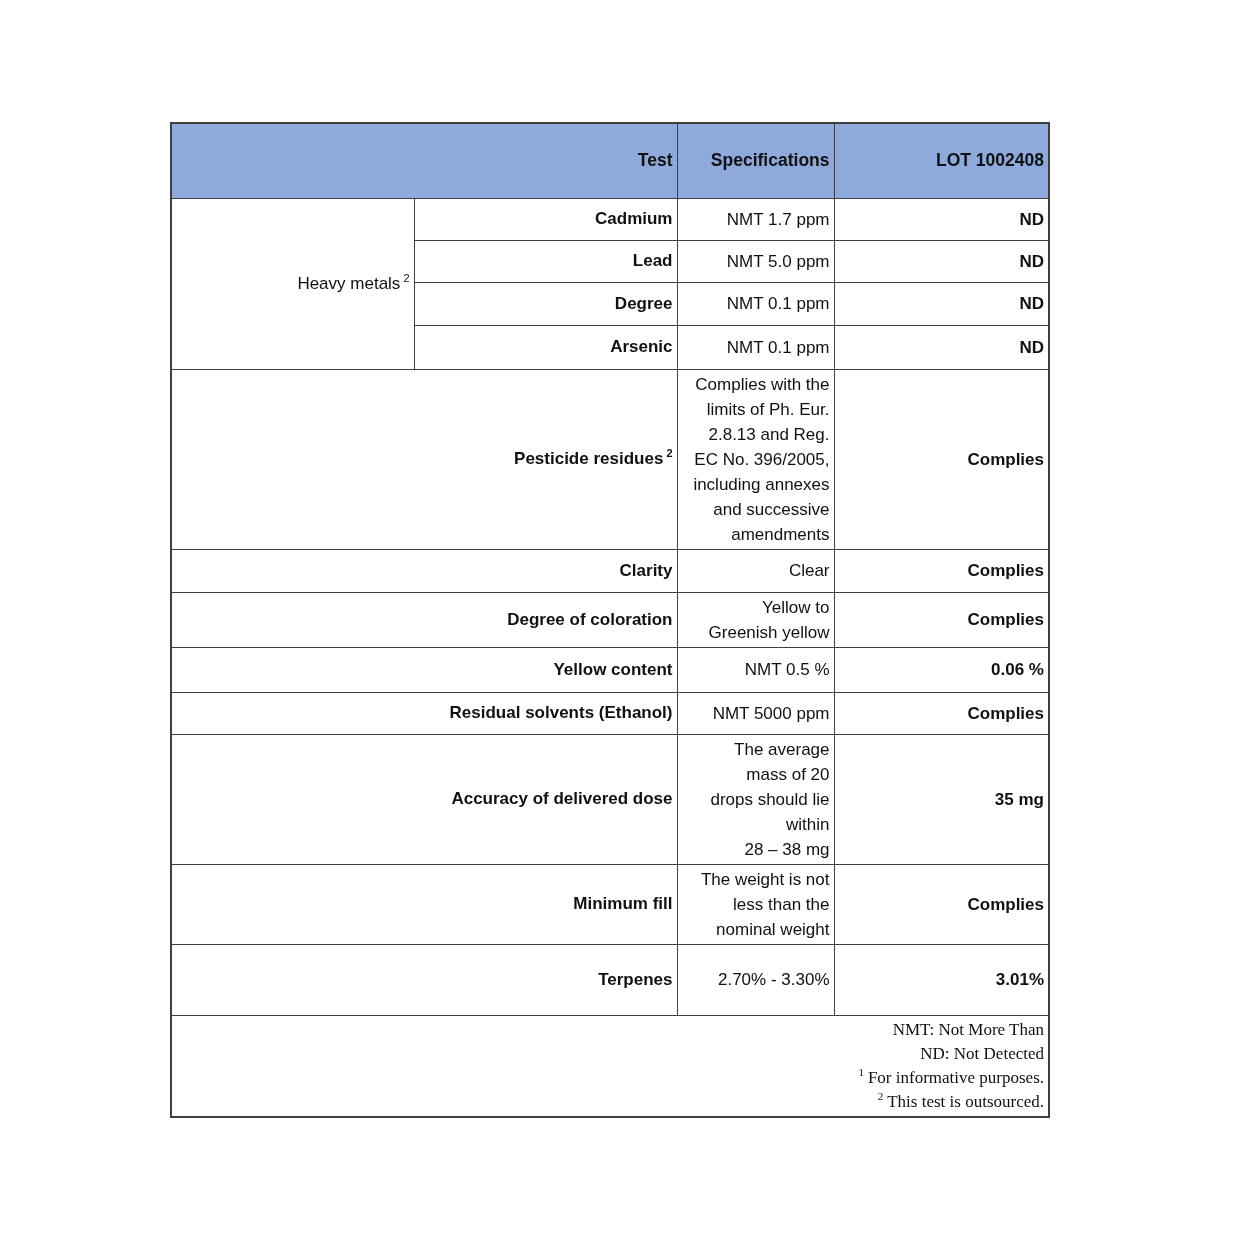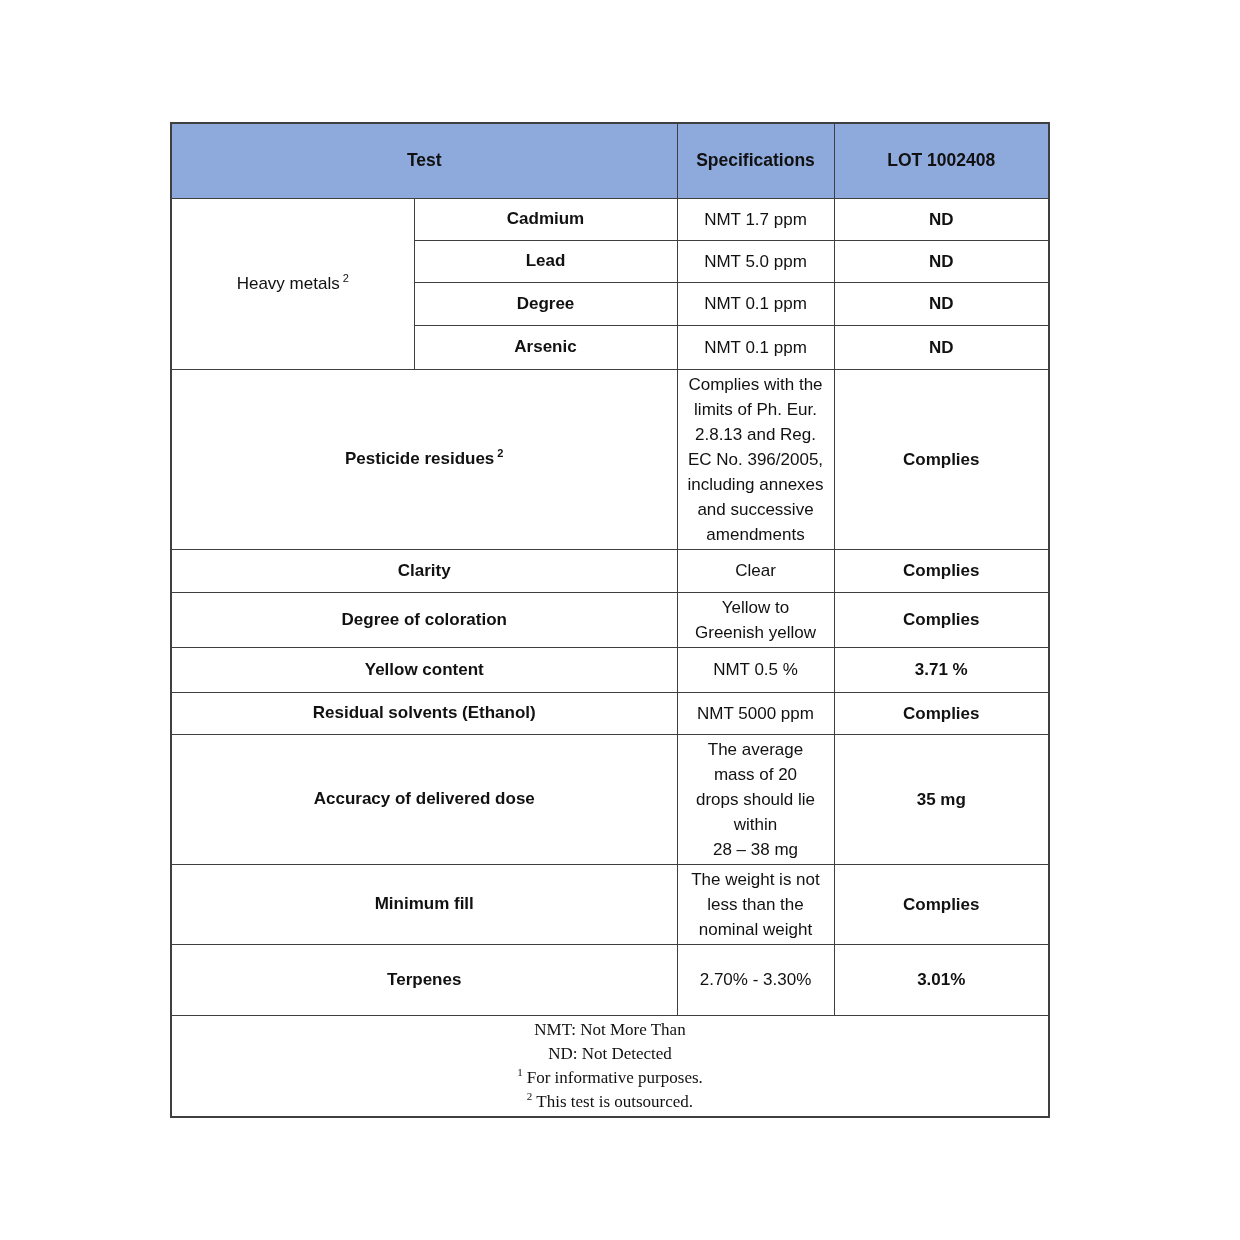--- a/index.html
+++ b/index.html
@@ -30,21 +30,21 @@
   table.coa {
     border-collapse: collapse;
     table-layout: fixed;
     width: 878px;
     font-size: 17px;
     color: var(--text);
   }
   table.coa td, table.coa th {
     border: 1.5px solid var(--border);
     vertical-align: middle;
-    text-align: center;
+    text-align: right;
     padding: 2px 4px;
     overflow: hidden;
   }
   table.coa {
     border: 2px solid var(--border);
   }
   th.hdr {
     background: var(--header-bg);
     font-weight: bold;
     font-size: 17.5px;
@@ -149,21 +149,21 @@
       <tr style="height:49px">
         <td class="test" colspan="2">Degree of coloration</td>
         <td class="spec">Yellow to
 Greenish yellow</td>
         <td class="result">Complies</td>
       </tr>
 
       <tr style="height:45px">
         <td class="test" colspan="2">Yellow content</td>
         <td class="spec">NMT 0.5 %</td>
-        <td class="result">3.71 %</td>
+        <td class="result">0.06 %</td>
       </tr>
 
       <tr style="height:42px">
         <td class="test" colspan="2">Residual solvents (Ethanol)</td>
         <td class="spec">NMT 5000 ppm</td>
         <td class="result">Complies</td>
       </tr>
 
       <tr style="height:128px">
         <td class="test" colspan="2">Accuracy of delivered dose</td>

